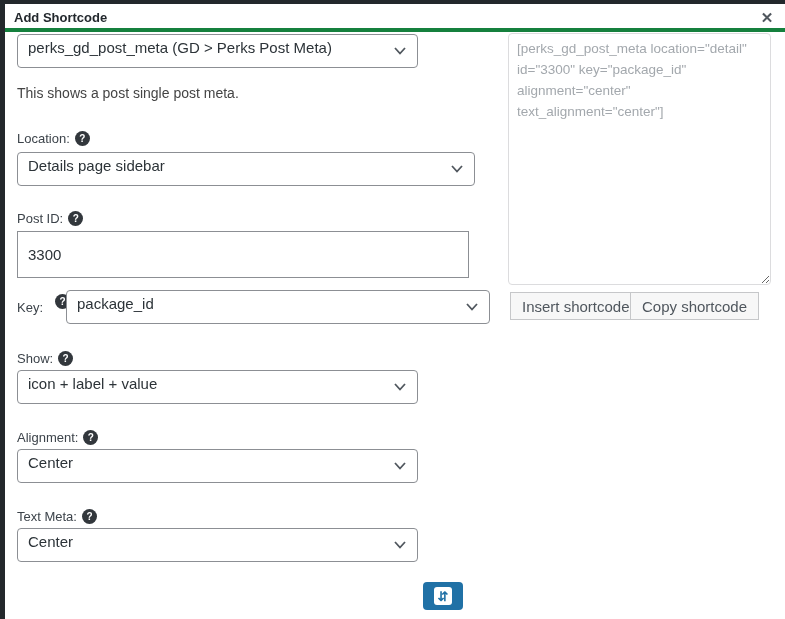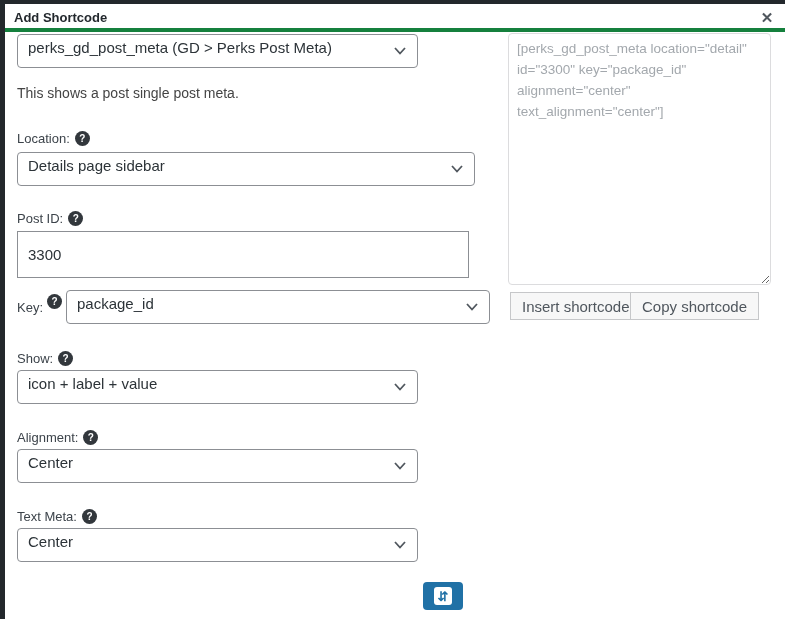--- a/index.html
+++ b/index.html
@@ -75,21 +75,21 @@
     position:absolute; left:418px; top:578px; width:40px; height:28px;
     background:#2071a6; border:none; border-radius:4px; cursor:pointer;
     display:flex; align-items:center; justify-content:center;
   }
   .toggle-btn .inner {
     width:18px; height:18px; background:#fff; border-radius:3px;
     display:flex; align-items:center; justify-content:center;
     font-size:13px; font-weight:bold; color:#2071a6; line-height:1;
   }
   
-  .key-label { position:absolute; left:12px; top:286px; height:34px; display:flex; align-items:center; gap:4px; font-size:13px; color:#3c434a; }
+  .key-label { position:absolute; left:12px; top:286px; height:34px; display:flex; align-items:center; gap:12px; font-size:13px; color:#3c434a; }
   .key-label .help { transform:translateY(-6px); }
 </style>
 </head>
 <body>
 
 <div class="modal">
 
   <div class="titlebar">
     <span class="title">Add Shortcode</span>
     <button class="close-btn">✕</button>

